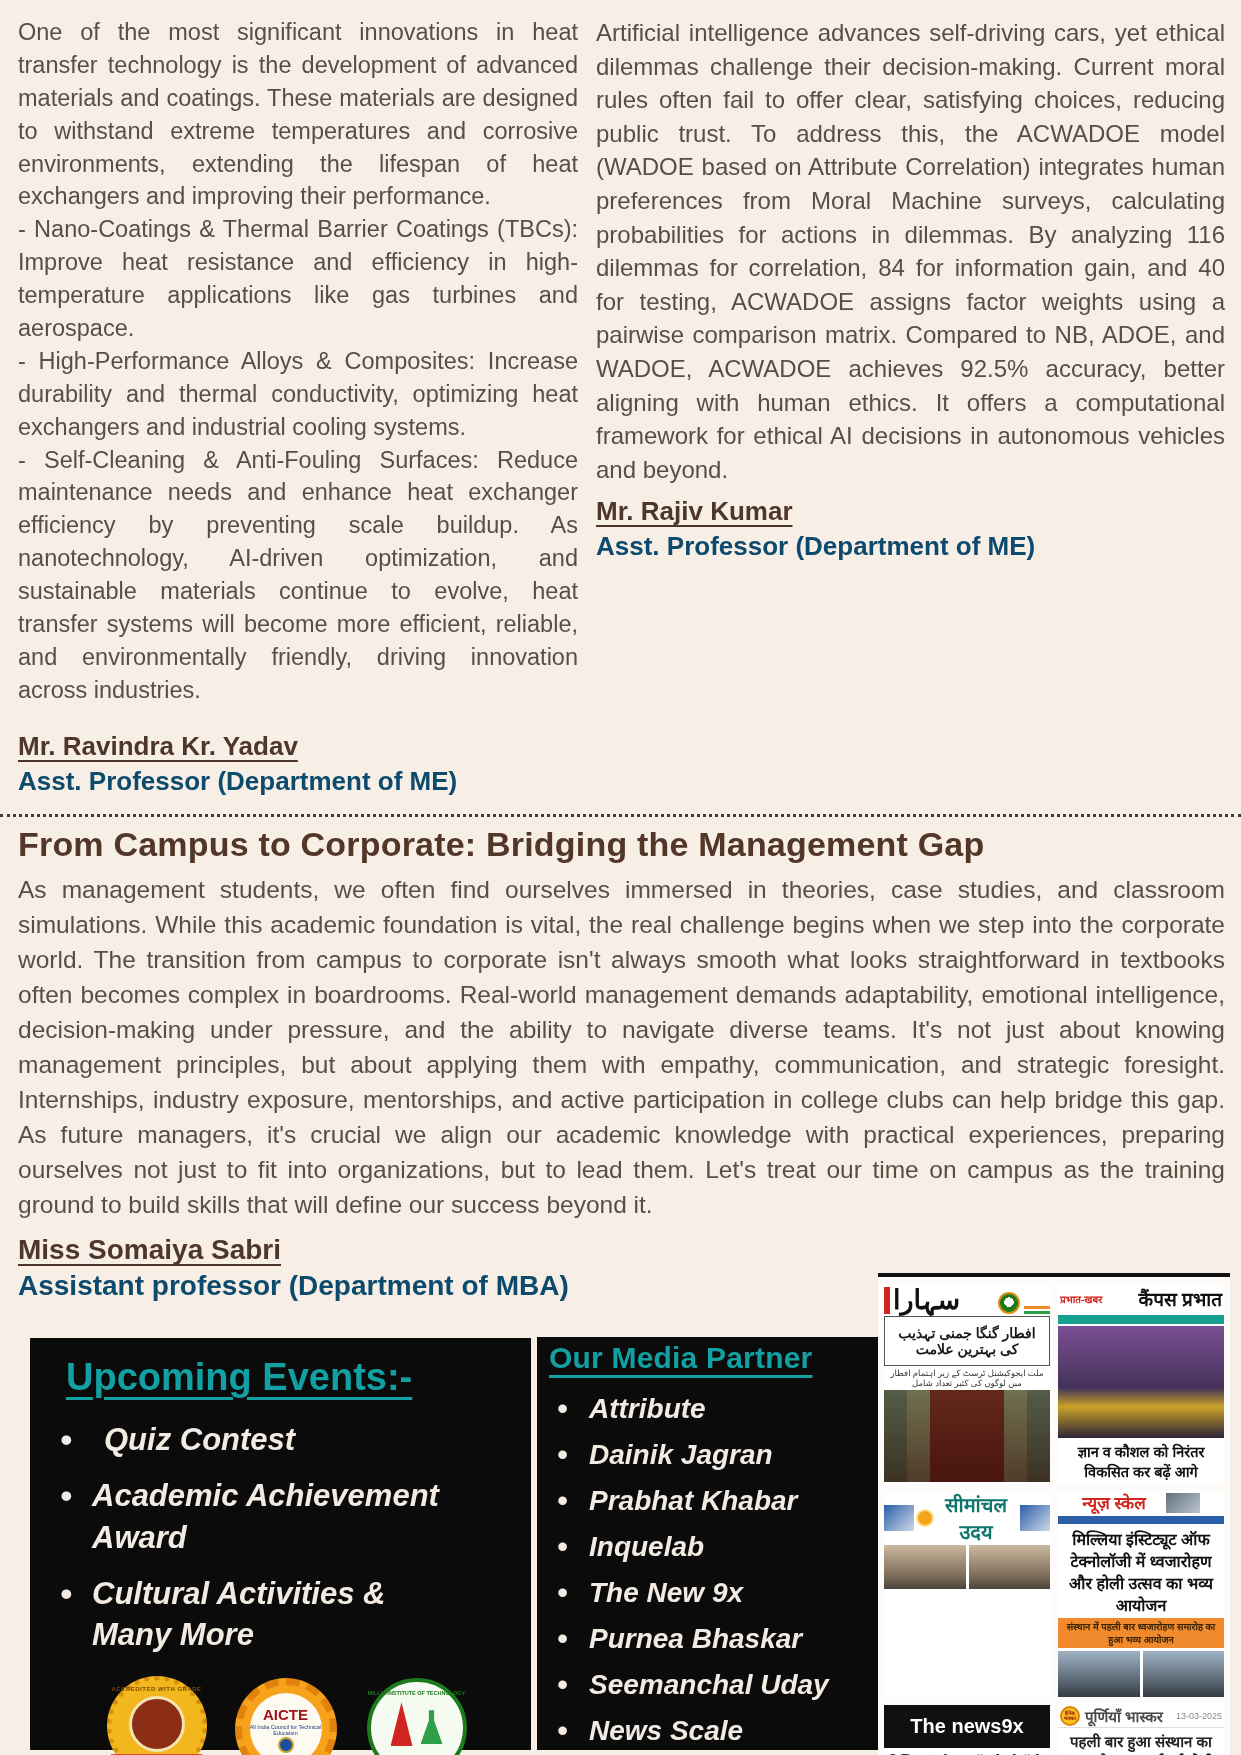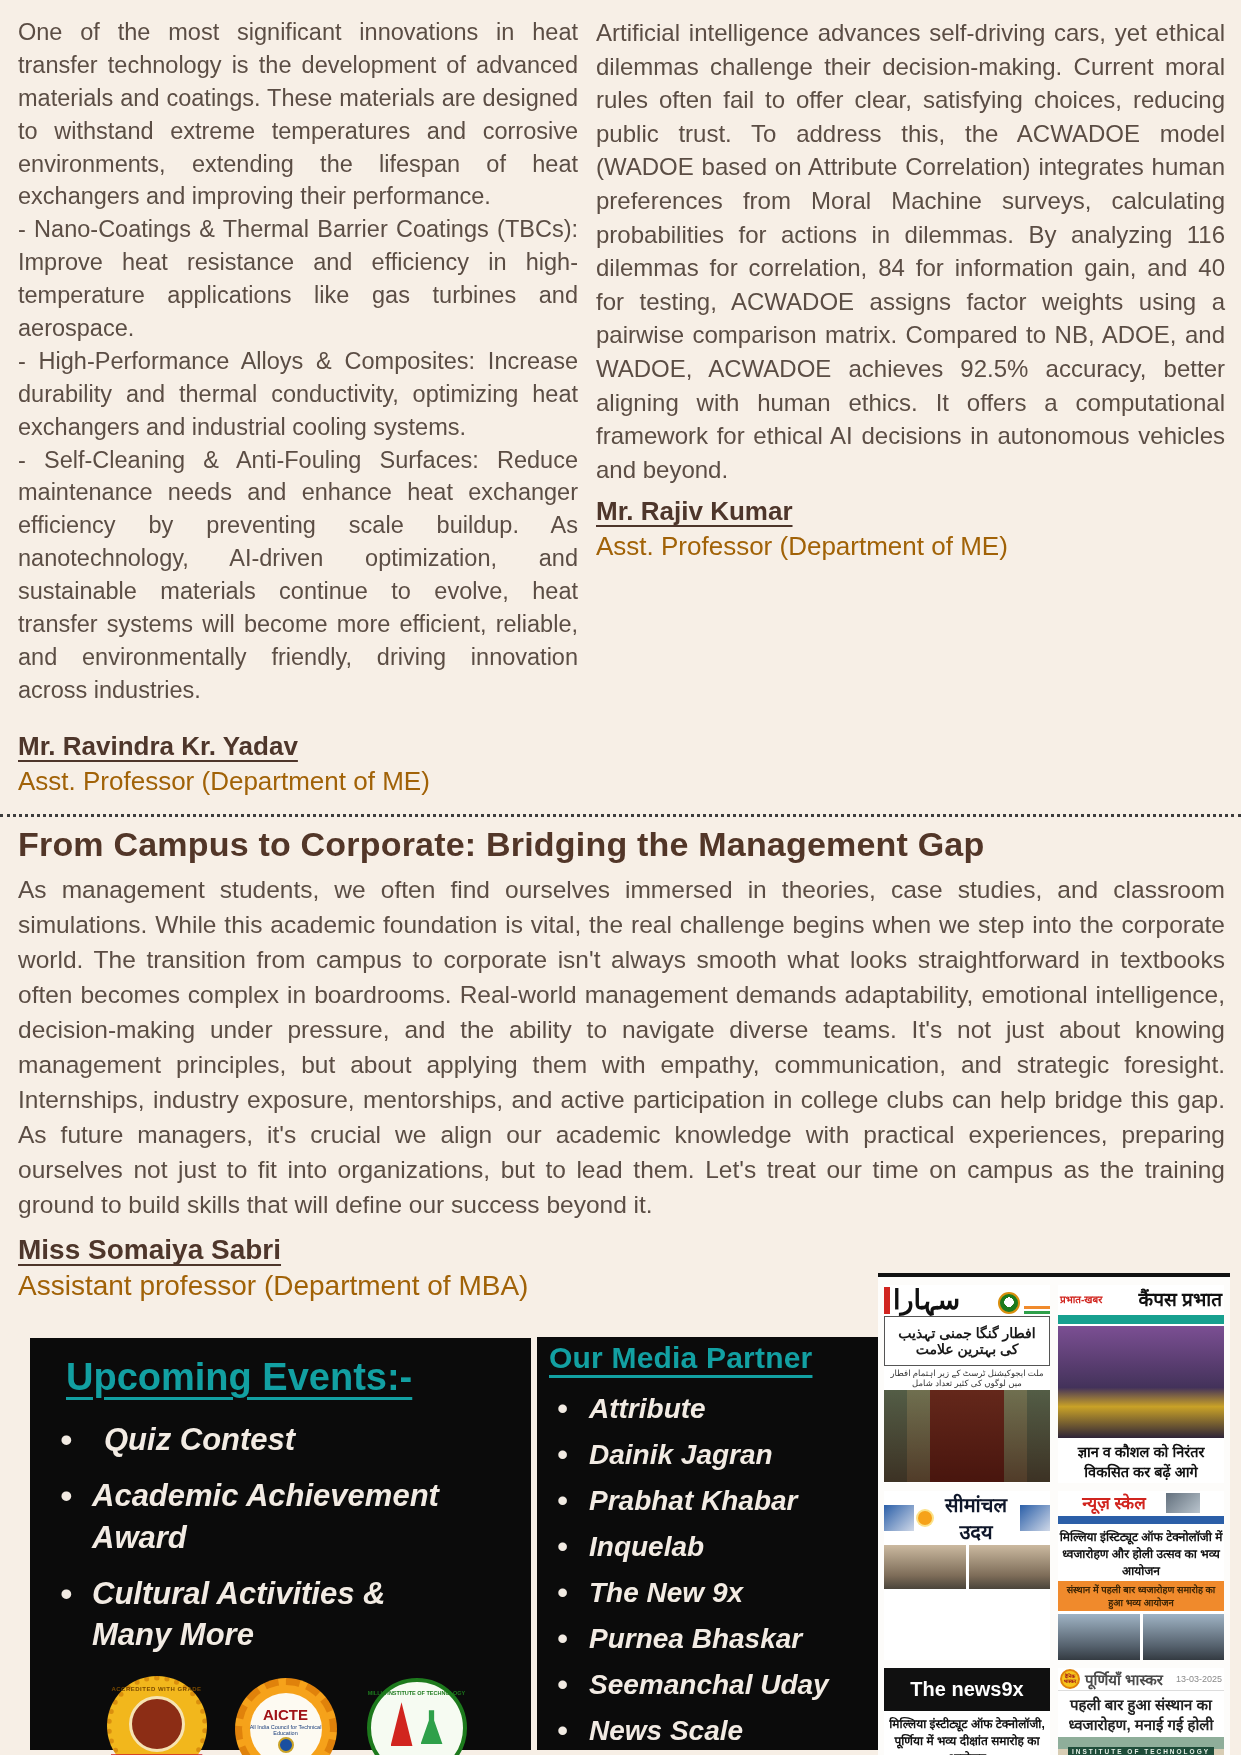--- a/index.html
+++ b/index.html
@@ -28,21 +28,21 @@
   }
   .col.right p.para{ font-size:24px; line-height:1.4; }
   .author-block{ margin-top:24px; }
   .col.right .author-block{ margin-top:10px; }
   .author-name{
     font-size:26px; font-weight:bold; color:#4e362b;
     text-decoration:underline; text-underline-offset:5px;
     text-decoration-thickness:2px;
     display:inline-block;
   }
-  .author-title{ font-size:26px; font-weight:normal; color:#a16207; margin-top:4px; }
+  .author-title{ font-size:26px; font-weight:bold; color:#0c4a6e; margin-top:4px; }
 
   
   .divider{ border-top:3px dotted #3d3d3d; margin:8px 0 4px 0; }
 
   
   .article{ padding:2px 16px 0 18px; }
   .article h1{
     font-size:34px; font-weight:bold; color:#523628;
     margin:2px 0 8px 0; letter-spacing:.2px;
   }
@@ -135,29 +135,29 @@
   .cprabhat .brand{ color:#d1251f; font-weight:bold; font-size:10px; }
   .cprabhat .title{ color:#111; font-weight:bold; font-size:19px; }
   .cprabhat .strip{ height:9px; background:#17a08f; margin:2px 0; }
   .cprabhat .photo{ height:112px; background:linear-gradient(180deg,#7b4f93 0%,#5d3f74 30%,#43325a 55%,#c9a227 72%,#2e2438 100%); }
   .cprabhat .headline{ font-weight:bold; font-size:14.5px; color:#111; text-align:center; padding:3px 0 2px; }
 
   
   .suday .mastrow{ display:flex; align-items:center; gap:4px; }
   .suday .thumb{ width:30px; height:26px; background:linear-gradient(135deg,#2b5fa8,#cfd8e8); }
   .suday .sun{ width:14px; height:14px; border-radius:50%; background:#f6a21a; box-shadow:0 0 0 2px #fbe28a; }
-  .suday .title{ color:#0f172a; font-weight:bold; font-size:20px; flex:1; text-align:center; }
+  .suday .title{ color:#0f766e; font-weight:bold; font-size:20px; flex:1; text-align:center; }
   .suday .headline{ font-weight:bold; font-size:11.5px; color:#222; text-align:center; padding:3px 2px; }
   .suday .prow{ display:flex; gap:3px; }
   .suday .prow .photo{ height:44px; flex:1; background:linear-gradient(180deg,#cbb9a0,#7d6c58 70%,#4a443a); }
   .nscale .mastrow{ display:flex; align-items:center; gap:20px; justify-content:center; }
   .nscale .title{ color:#d1251f; font-weight:bold; font-size:17px; text-align:center; }
   .nscale .thumb{ width:34px; height:20px; background:linear-gradient(135deg,#63707d,#b9c4cd); }
   .nscale .strip{ height:8px; background:#2b5fa8; margin:2px 0; }
-  .nscale .headline{ font-weight:bold; font-size:12px; color:#111; text-align:center; padding:2px 1px; }
+  .nscale .headline{ font-weight:bold; font-size:16px; color:#111; text-align:center; padding:2px 1px; }
   .nscale .orange{ background:#f08a2c; color:#3a2405; font-weight:bold; font-size:9.5px; text-align:center; padding:2px 1px; }
   .nscale .prow{ display:flex; gap:3px; margin-top:3px; }
   .nscale .prow .photo{ height:46px; flex:1; background:linear-gradient(180deg,#9fb3c4,#55616d 70%,#343b42); }
 
   
   .n9x .mast{ background:#101010; color:#fff; font-weight:bold; font-size:20px; text-align:center; padding:10px 0; }
   .n9x .dateline{ color:#d1251f; font-size:7px; text-align:center; padding:1px 0; }
   .n9x .headline{ font-weight:bold; font-size:12px; color:#111; text-align:center; padding:2px 1px; }
   .n9x .subhead{ color:#c01420; font-weight:bold; font-size:9.5px; text-align:center; padding:1px 0 2px; }
 

